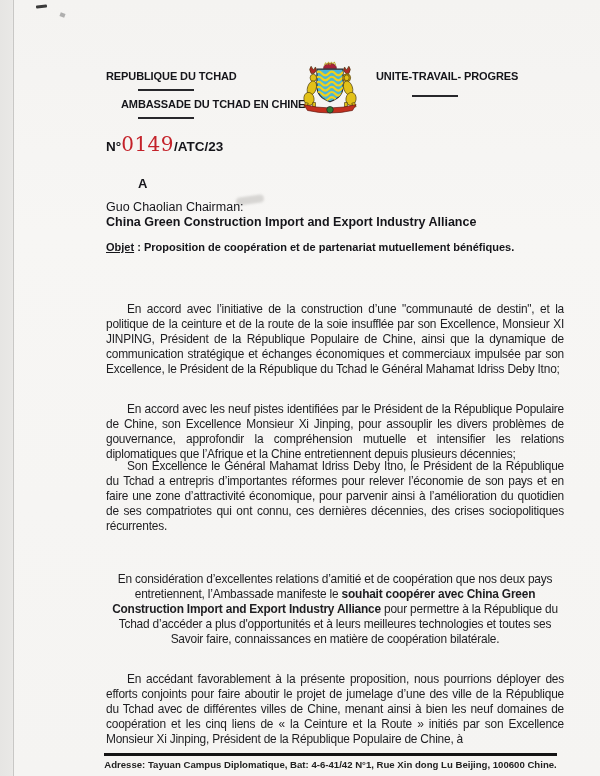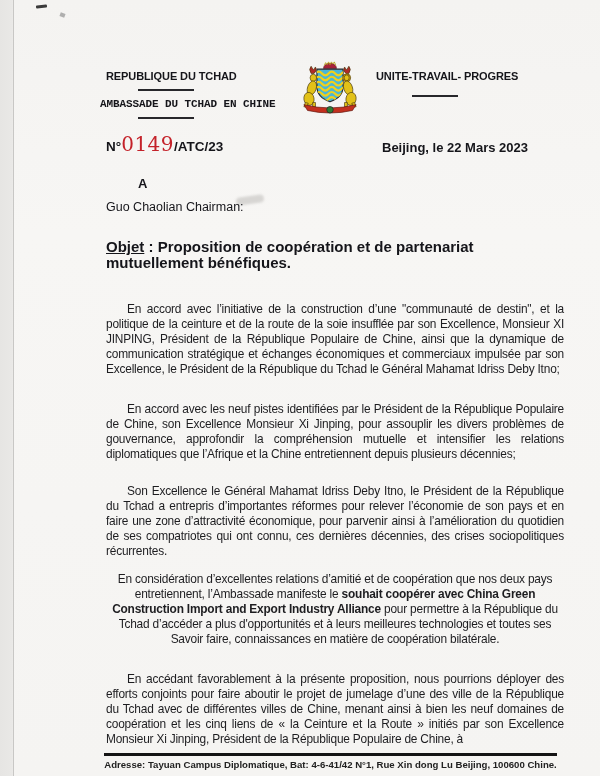--- a/index.html
+++ b/index.html
@@ -15,49 +15,49 @@
          transform:rotate(-5deg);border-radius:1px;}
   .mark2{position:absolute;left:46px;top:13px;width:5px;height:4px;background:#8a8a8a;
          opacity:.65;transform:rotate(20deg);}
   .smudge{position:absolute;left:222px;top:196px;width:28px;height:8px;
           background:#b9b7b4;opacity:.5;filter:blur(1px);transform:rotate(-8deg);
           border-radius:4px;}
   
   .hdr{position:absolute;font-weight:700;font-size:11px;color:#15151a;
        letter-spacing:-0.1px;white-space:nowrap;}
   .hdr-l1{left:92px;top:70px;}
-  .hdr-l2{left:86px;top:98px;font-family:Liberation Mono, monospace;}
+  .hdr-l2{left:107px;top:98px;}
   .hdr-r{left:362px;top:70px;}
   .rule{position:absolute;height:2px;background:#27272b;}
   .rule1{left:124px;top:89px;width:56px;}
   .rule2{left:124px;top:117px;width:56px;}
   .rule3{left:398px;top:95px;width:46px;}
   .emblem{position:absolute;left:279px;top:59px;width:74px;height:58px;}
   
   .refline{position:absolute;left:92px;top:134px;white-space:nowrap;
            display:flex;align-items:baseline;color:#15151a;}
   .refpre,.refsuf{font-weight:700;font-size:13.5px;}
   .refnum{font-family:"DejaVu Serif", serif;font-weight:400;font-size:20px;
           line-height:20px;letter-spacing:.5px;}
   .dateline{position:absolute;left:368px;top:140px;font-weight:700;font-size:13px;
             color:#15151a;white-space:nowrap;}
   
   .to-a{position:absolute;left:124px;top:176px;font-weight:700;font-size:13px;color:#15151a;}
   .addr-name{position:absolute;left:92px;top:200px;font-weight:400;font-size:12.5px;color:#15151a;}
   .addr-org{position:absolute;left:92px;top:215px;font-weight:700;font-size:12.5px;color:#15151a;}
   .subject{position:absolute;left:92px;top:239px;width:462px;font-weight:700;
-           font-size:15px;line-height:16px;color:#15151a;margin:0;}
+           font-size:11px;line-height:16px;color:#15151a;margin:0;}
   .subject .u{text-decoration:underline;}
   
   .para{position:absolute;left:92px;width:458px;margin:0;font-size:11.9px;
         line-height:15px;letter-spacing:-0.2px;color:#1d1d20;}
   .jst{text-align:justify;text-indent:21px;}
   .p1{top:302px;}
   .p2{top:402px;}
-  .p3{top:484px;}
+  .p3{top:459px;}
   .p4{top:572px;text-align:center;}
   .p5{top:672px;}
   .b{font-weight:700;}
   
   .foot-rule{position:absolute;left:90px;top:753px;width:453px;height:3px;background:#141414;}
   .foot-text{position:absolute;left:90px;top:759px;width:453px;text-align:center;
              font-weight:700;font-size:9.6px;color:#222;white-space:nowrap;}
 </style>
 </head>
 <body>
@@ -117,24 +117,24 @@
 
       <path d="M14 63 q36 9 72 0 l-5 8 q-31 7 -62 0 z" fill="#c3301f" stroke="#5c140c" stroke-width="0.9"></path>
       <circle cx="50" cy="70" r="4.5" fill="#2e7d32" stroke="#23272a" stroke-width="1"></circle>
     </svg>
 
     <div class="refline">
       <span class="refpre">N°</span>
         <span class="refnum" style="color:#c4222a">0149</span>
         <span class="refsuf">/ATC/23</span>
     </div>
-    <div class="dateline">Beijing, le 22 Mars 2023</div>
 
     <div class="to-a">A</div>
     <div class="addr-name">Guo Chaolian Chairman:</div>
+    <div class="addr-org">China Green Construction Import and Export Industry Alliance</div>
 
     <p class="subject"><span class="u">Objet</span><span> : </span><span>Proposition de coopération et de partenariat mutuellement bénéfiques.</span></p>
 
     <p class="para jst p1">En accord avec l’initiative de la construction d’une "communauté de destin", et la politique de la ceinture et de la route de la soie insufflée par son Excellence, Monsieur XI JINPING, Président de la République Populaire de Chine, ainsi que la dynamique de communication stratégique et échanges économiques et commerciaux impulsée par son Excellence, le Président de la République du Tchad le Général Mahamat Idriss Deby Itno;</p>
     <p class="para jst p2">En accord avec les neuf pistes identifiées par le Président de la République Populaire de Chine, son Excellence Monsieur Xi Jinping, pour assouplir les divers problèmes de gouvernance, approfondir la compréhension mutuelle et intensifier les relations diplomatiques que l’Afrique et la Chine entretiennent depuis plusieurs décennies;</p>
     <p class="para jst p3">Son Excellence le Général Mahamat Idriss Deby Itno, le Président de la République du Tchad a entrepris d’importantes réformes pour relever l’économie de son pays et en faire une zone d’attractivité économique, pour parvenir ainsi à l’amélioration du quotidien de ses compatriotes qui ont connu, ces dernières décennies, des crises sociopolitiques récurrentes.</p>
     <p class="para p4"><span>En considération d’excellentes relations d’amitié et de coopération que nos deux pays entretiennent, l’Ambassade manifeste le </span><span class="b">souhait coopérer avec China Green Construction Import and Export Industry Alliance</span><span> pour permettre à la République du Tchad d’accéder a plus d'opportunités et à leurs meilleures technologies et toutes ses Savoir faire, connaissances en matière de coopération bilatérale.</span></p>
     <p class="para jst p5">En accédant favorablement à la présente proposition, nous pourrions déployer des efforts conjoints pour faire aboutir le projet de jumelage d’une des ville de la République du Tchad avec de différentes villes de Chine, menant ainsi à bien les neuf domaines de coopération et les cinq liens de « la Ceinture et la Route » initiés par son Excellence Monsieur Xi Jinping, Président de la République Populaire de Chine, à</p>
 
     <div class="foot-rule"></div>

